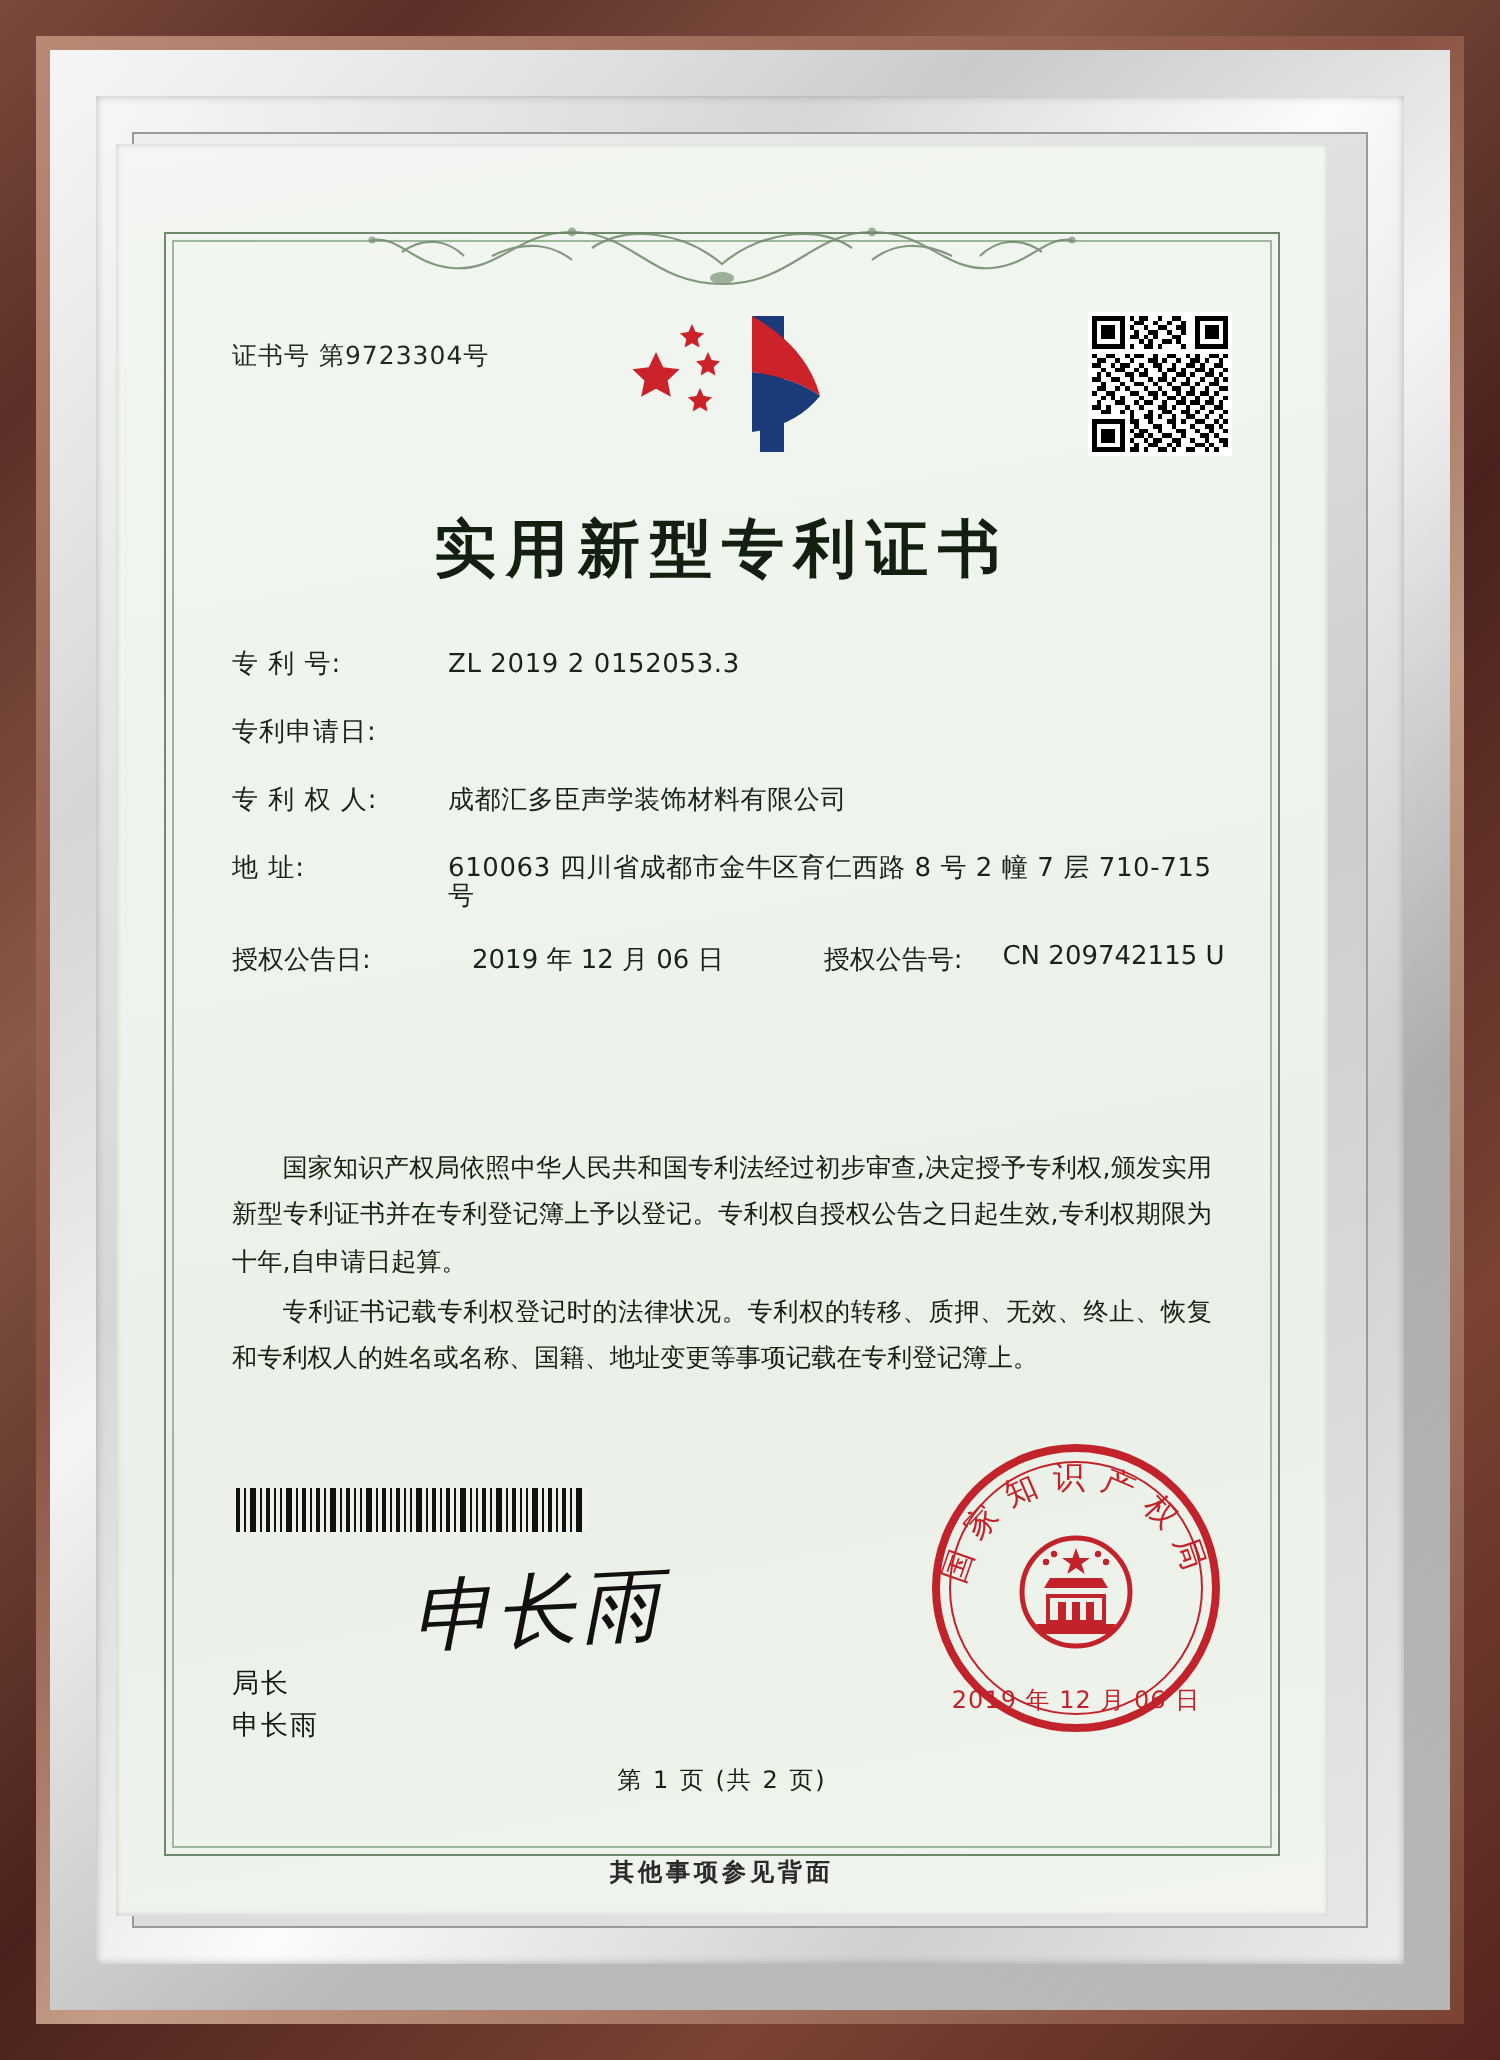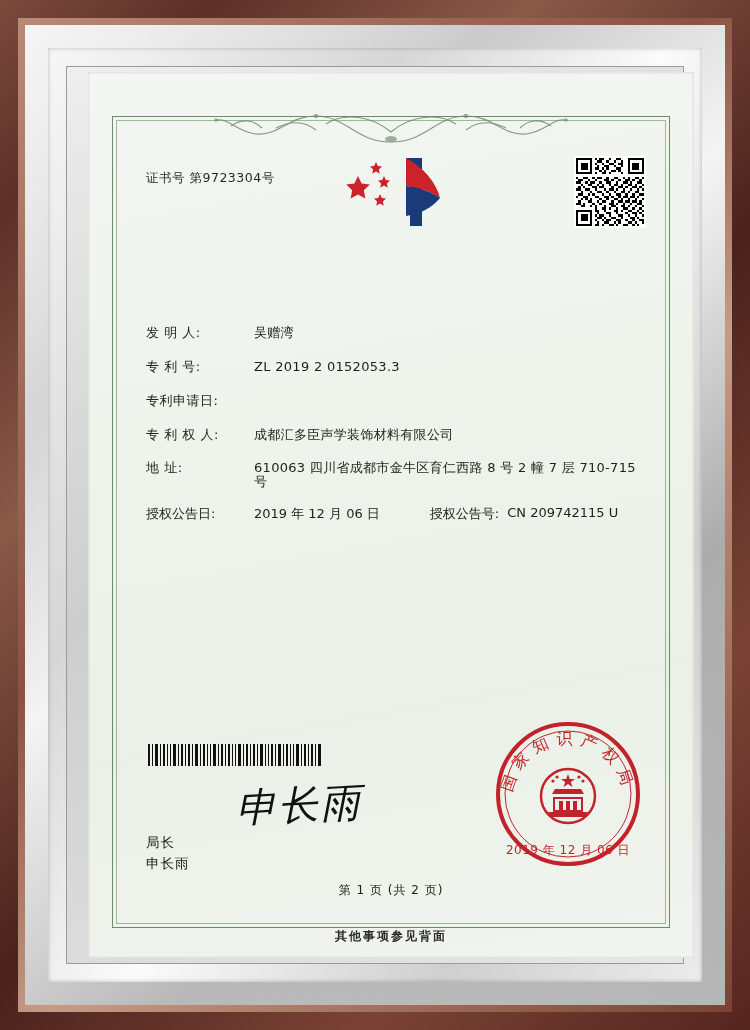--- a/index.html
+++ b/index.html
@@ -59,21 +59,21 @@
     left: 66px; top: 66px;
     width: 618px; height: 898px;
     border: 1px solid #9a9a9a;
     box-sizing: border-box;
     background: linear-gradient(160deg, #eeeeee, #cdcdcd 50%, #e6e6e6);
   }
 
   
   .paper {
     position: absolute;
-    left: 88px; top: 72px;
+    left: 58px; top: 72px;
     width: 606px; height: 886px;
     background: linear-gradient(170deg, #f3f6f2 0%, #eef3ec 40%, #eaf0e7 70%, #f1f4ef 100%);
     box-sizing: border-box;
     box-shadow: 0 0 3px rgba(0,0,0,0.18) inset;
     overflow: hidden;
   }
   .paper-border {
     position: absolute;
     left: 24px; top: 44px;
     width: 558px; height: 812px;
@@ -158,21 +158,21 @@
   .row .val {
     flex: 1;
     letter-spacing: 0.3px;
   }
   .row.tight { margin-bottom: 6px; }
   .row-inline {
     display: flex;
     align-items: flex-start;
     margin-bottom: 15px;
   }
-  .row-inline .seg { display: flex; }
+  .row-inline .seg { display: flex; gap: 12px; }
   .row-inline .seg .lbl {
     width: 108px;
     flex: 0 0 108px;
     white-space: nowrap;
   }
   .row-inline .seg.second .lbl {
     width: auto;
     flex: 0 0 auto;
     margin-left: 50px;
     margin-right: 8px;
@@ -539,28 +539,25 @@
           <rect x="11" y="28" width="1" height="1"></rect>
           <rect x="14" y="28" width="2" height="1"></rect>
         <rect x="17" y="28" width="1" height="1"></rect>
           <rect x="20" y="28" width="2" height="1"></rect>
           <rect x="24" y="28" width="1" height="1"></rect>
           <rect x="26" y="28" width="1" height="1"></rect>
       </g>
     </svg>
   </div>
 
+  <div class="title">实用新型专利证书</div>
 
   <div class="fields">
 
 
-    <div class="row">
-      <div class="lbl">发  明  人:</div>
-      <div class="val">吴赠湾</div>
-    </div>
 
     <div class="row">
       <div class="lbl">专  利  号:</div>
       <div class="val">ZL 2019 2 0152053.3</div>
     </div>
 
     <div class="row">
       <div class="lbl">专利申请日:</div>
     </div>
 
@@ -581,20 +578,24 @@
         <div>2019 年 12 月 06 日</div>
       </div>
       <div class="seg second">
         <div class="lbl">授权公告号:</div>
         <div>CN 209742115 U</div>
       </div>
     </div>
 
   </div>
 
+  <div class="body-text">
+    <p>国家知识产权局依照中华人民共和国专利法经过初步审查,决定授予专利权,颁发实用新型专利证书并在专利登记簿上予以登记。专利权自授权公告之日起生效,专利权期限为十年,自申请日起算。</p>
+    <p>专利证书记载专利权登记时的法律状况。专利权的转移、质押、无效、终止、恢复和专利权人的姓名或名称、国籍、地址变更等事项记载在专利登记簿上。</p>
+  </div>
 
   <svg class="barcode" viewBox="0 0 178 22" shape-rendering="crispEdges">
     <rect width="178" height="22" fill="#eef2ea"></rect>
     <g fill="#111">
       <rect x="2" y="0" width="2" height="22"></rect>
         <rect x="6" y="0" width="1" height="22"></rect>
       <rect x="9" y="0" width="3" height="22"></rect>
         <rect x="14" y="0" width="1" height="22"></rect>
       <rect x="17" y="0" width="2" height="22"></rect>
         <rect x="21" y="0" width="1" height="22"></rect>

